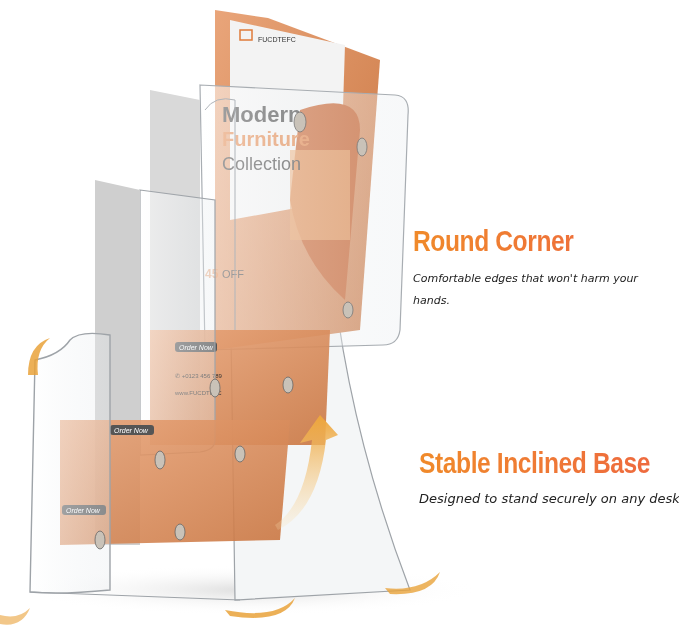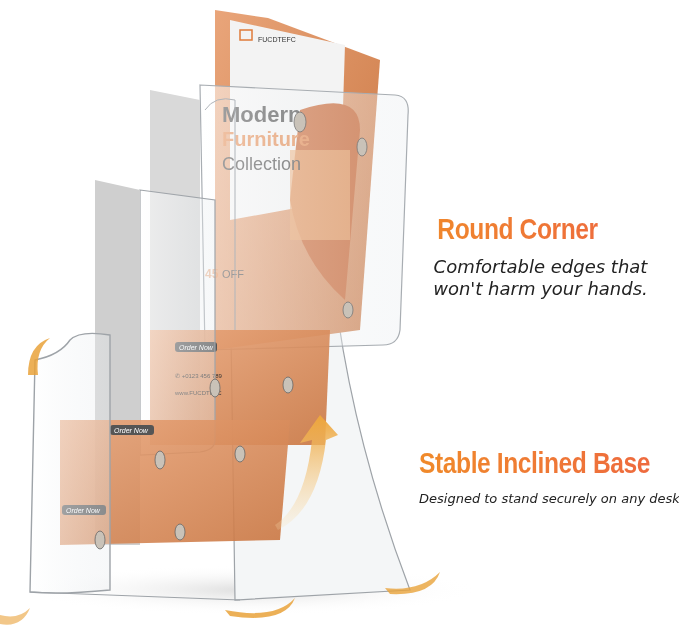--- a/index.html
+++ b/index.html
@@ -12,23 +12,23 @@
     .feature-title {
       font-family: "Liberation Sans", sans-serif;
       font-weight: bold; font-size: 30px; letter-spacing: -0.5px;
       transform: scaleX(0.82); transform-origin: left center;
       white-space: nowrap; line-height: 34px;
       background: linear-gradient(90deg, #f08a2a 0%, #ee6a3e 100%);
       -webkit-background-clip: text; background-clip: text; color: transparent;
     }
     .feature-desc {
       font-family: "DejaVu Sans", sans-serif; font-style: italic;
-      font-size: 18px; color: #222; line-height: 22px;
+      font-size: 11px; color: #222; line-height: 22px;
     }
-    #f1 { left: 413px; top: 212px; text-align: center; }
+    #f1 { left: 413px; top: 224px; }
     #f1 .feature-desc { width: 255px; margin-top: 10px; }
     #f2 { left: 419px; top: 446px; }
     #f2 .feature-desc { margin-top: 8px; font-size: 13px; white-space: nowrap; }
   </style>
 </head>
 <body>
 
 <svg class="scene" viewBox="0 0 679 632" xmlns="http://www.w3.org/2000/svg">
   <defs>
     <linearGradient id="orangeCard" x1="0" y1="0" x2="1" y2="1">

